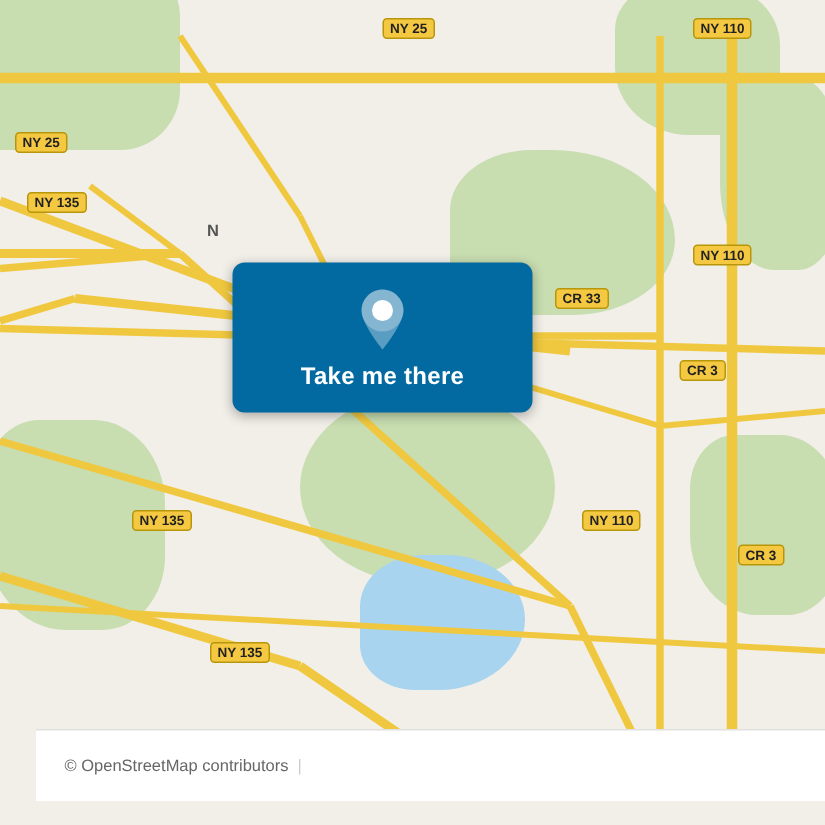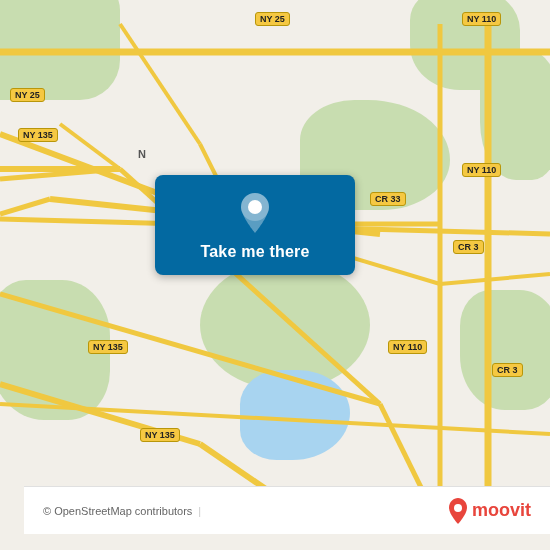--- a/index.html
+++ b/index.html
@@ -272,21 +272,14 @@
     </svg>
     <button class="take-me-there-btn">Take me there</button>
   </div>
 
   <div class="bottom-bar">
     <div class="bottom-bar-left">
       <span class="copyright-text">© OpenStreetMap contributors</span>
       <span style="color:#ccc;font-size:11px;">|</span>
     </div>
 
-    <div class="moovit-logo">
-      <svg width="22" height="26" viewBox="0 0 22 26">
-        <path d="M11 0C6.477 0 2 3.9 2 9.5C2 16.5 11 26 11 26C11 26 20 16.5 20 9.5C20 3.9 15.523 0 11 0Z" fill="#e8453c"></path>
-        <circle cx="11" cy="10" r="4" fill="white"></circle>
-      </svg>
-      <span class="moovit-text">moovit</span>
-    </div>
   </div>
 </div>
 
 </body></html>

